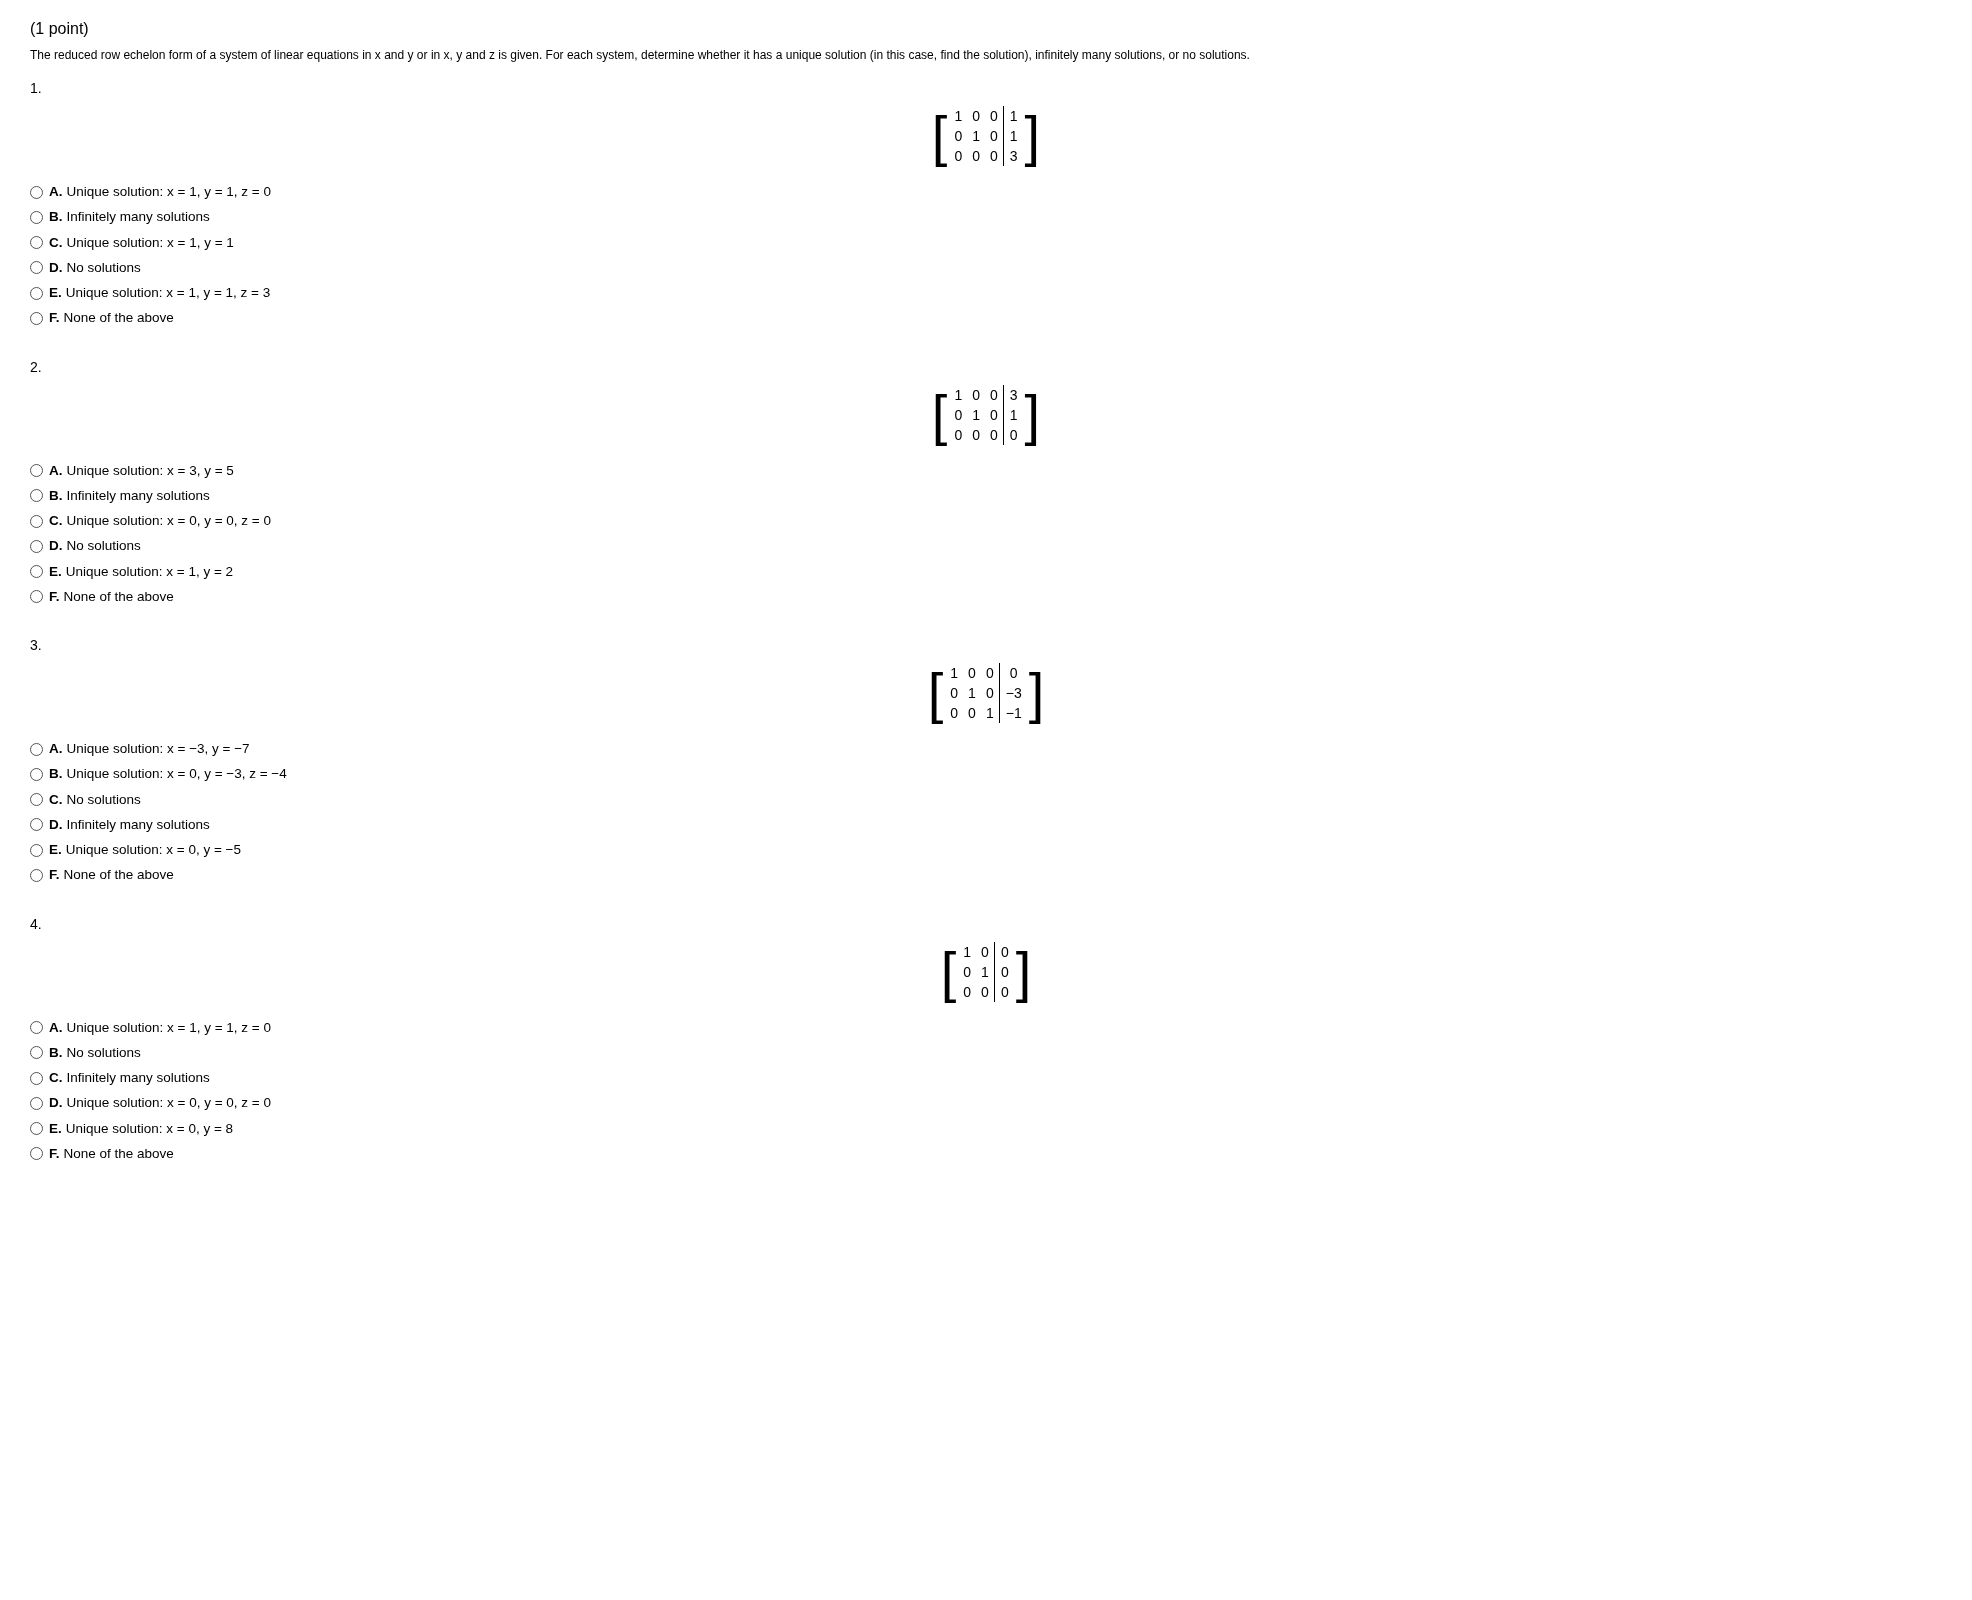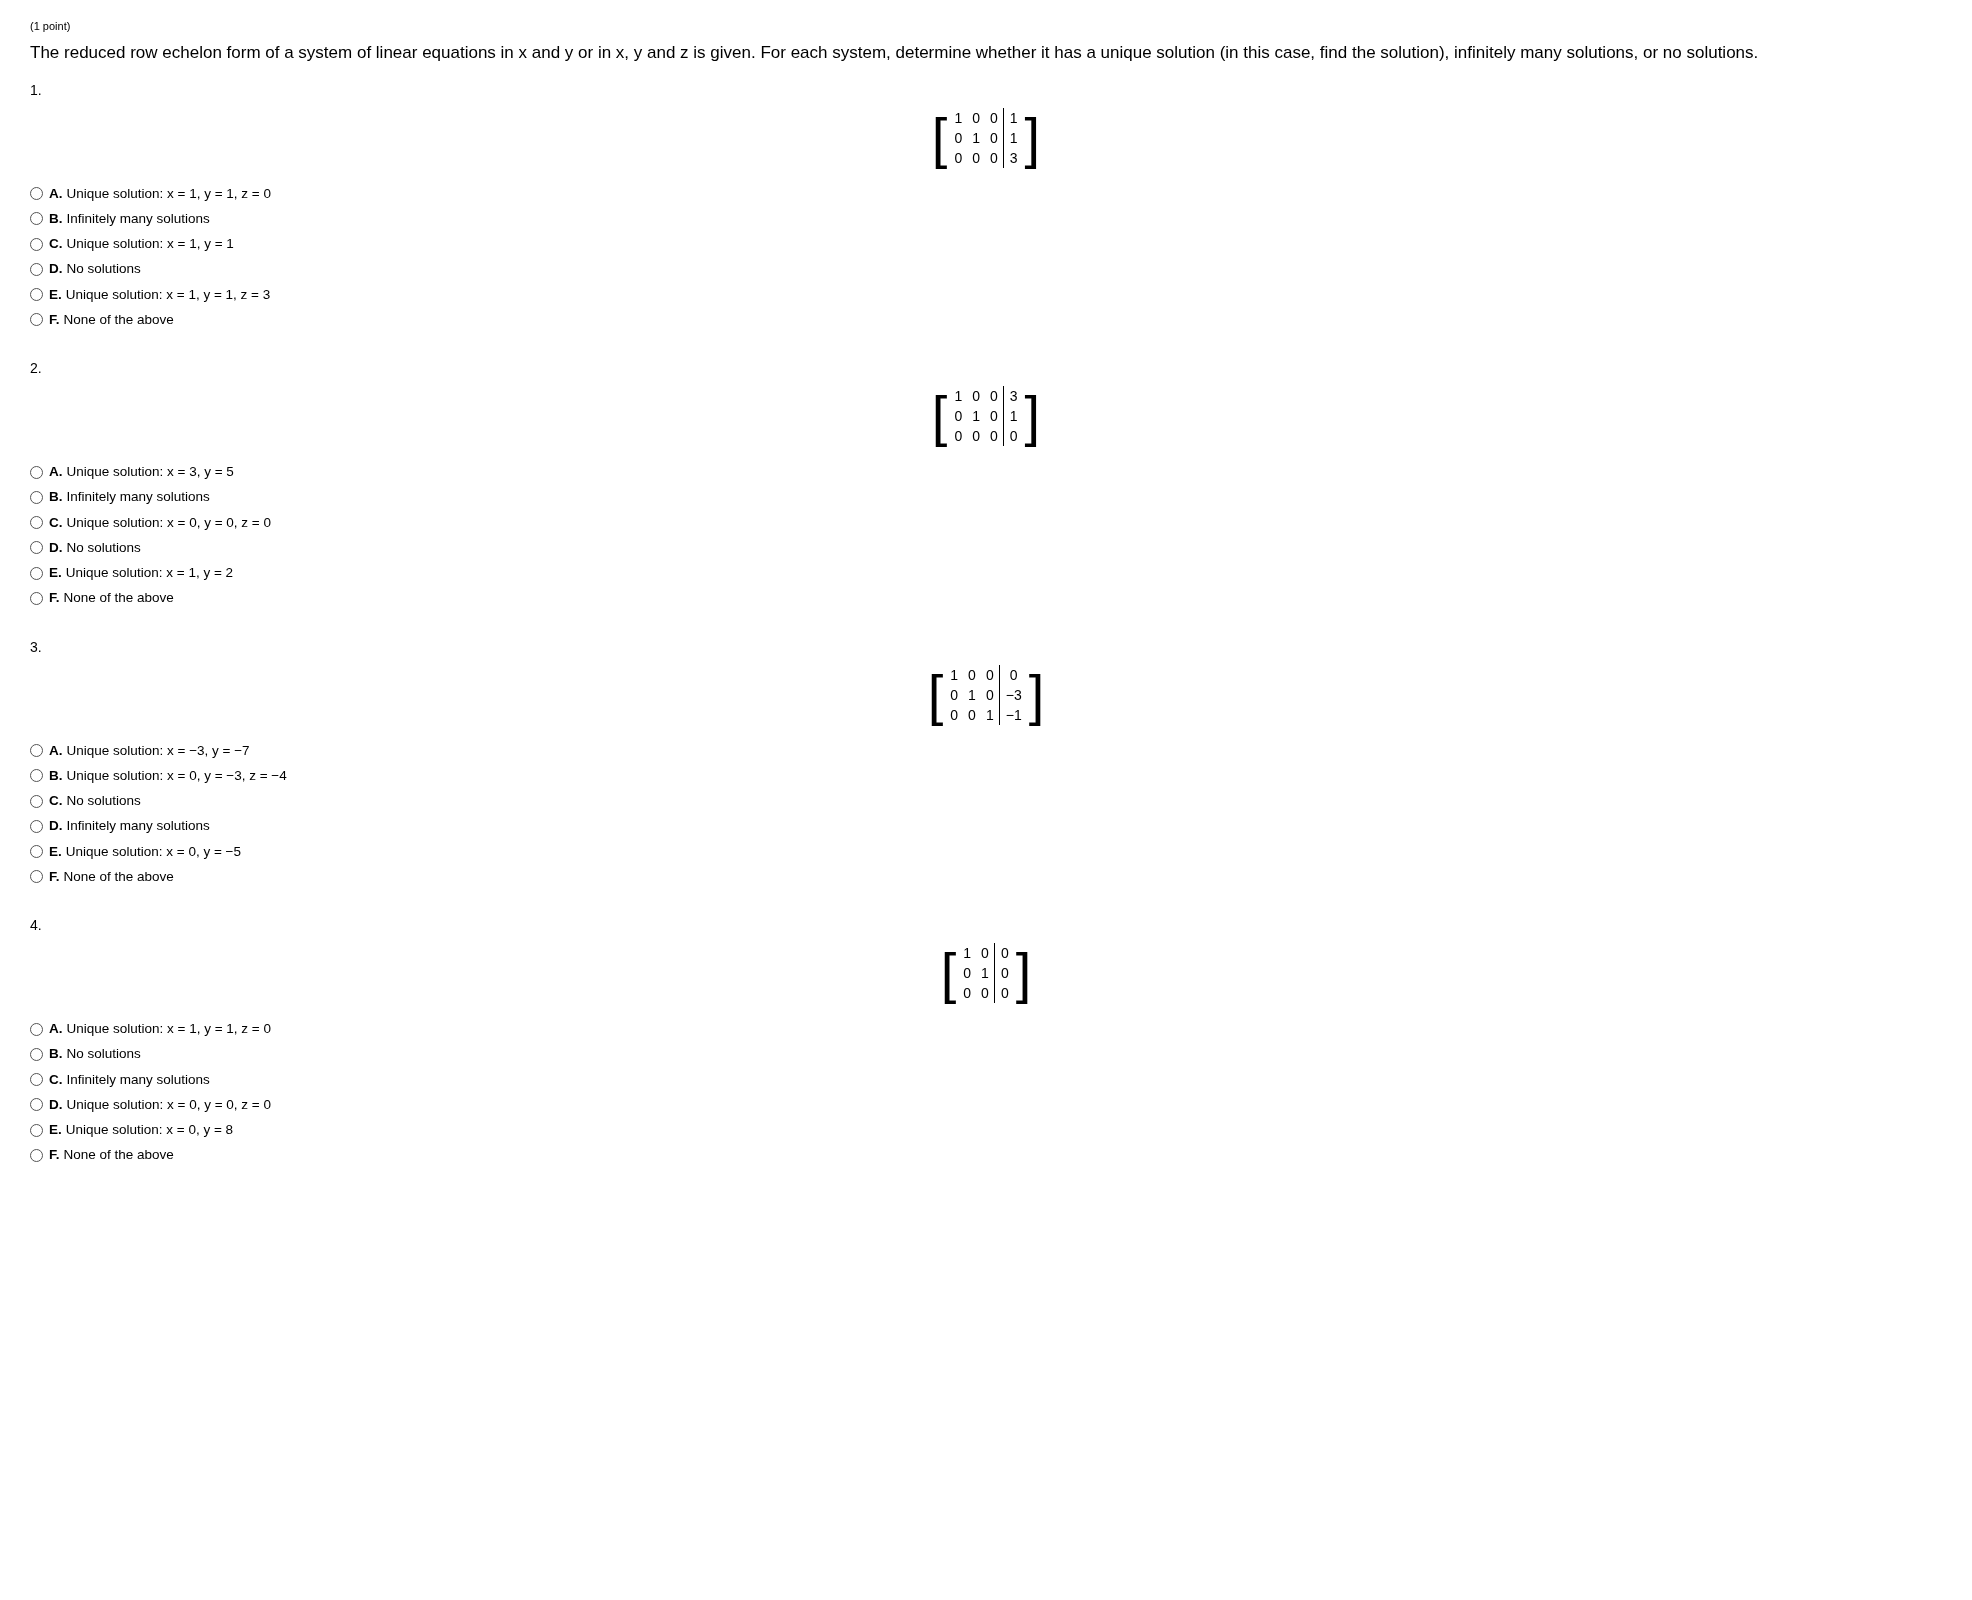--- a/index.html
+++ b/index.html
@@ -5,25 +5,25 @@
     * { box-sizing: border-box; margin: 0; padding: 0; }
     body {
       font-family: Arial, sans-serif;
       font-size: 14px;
       background: #fff;
       color: #000;
       padding: 20px 30px;
       max-width: 1972px;
     }
     .points {
-      font-size: 11px;
+      font-size: 16px;
       margin-bottom: 8px;
     }
     .instructions {
-      font-size: 17px;
+      font-size: 12px;
       margin-bottom: 16px;
       line-height: 1.5;
     }
     .question-block {
       margin-bottom: 30px;
     }
     .question-number {
       font-size: 14px;
       font-weight: normal;
       margin-bottom: 10px;

